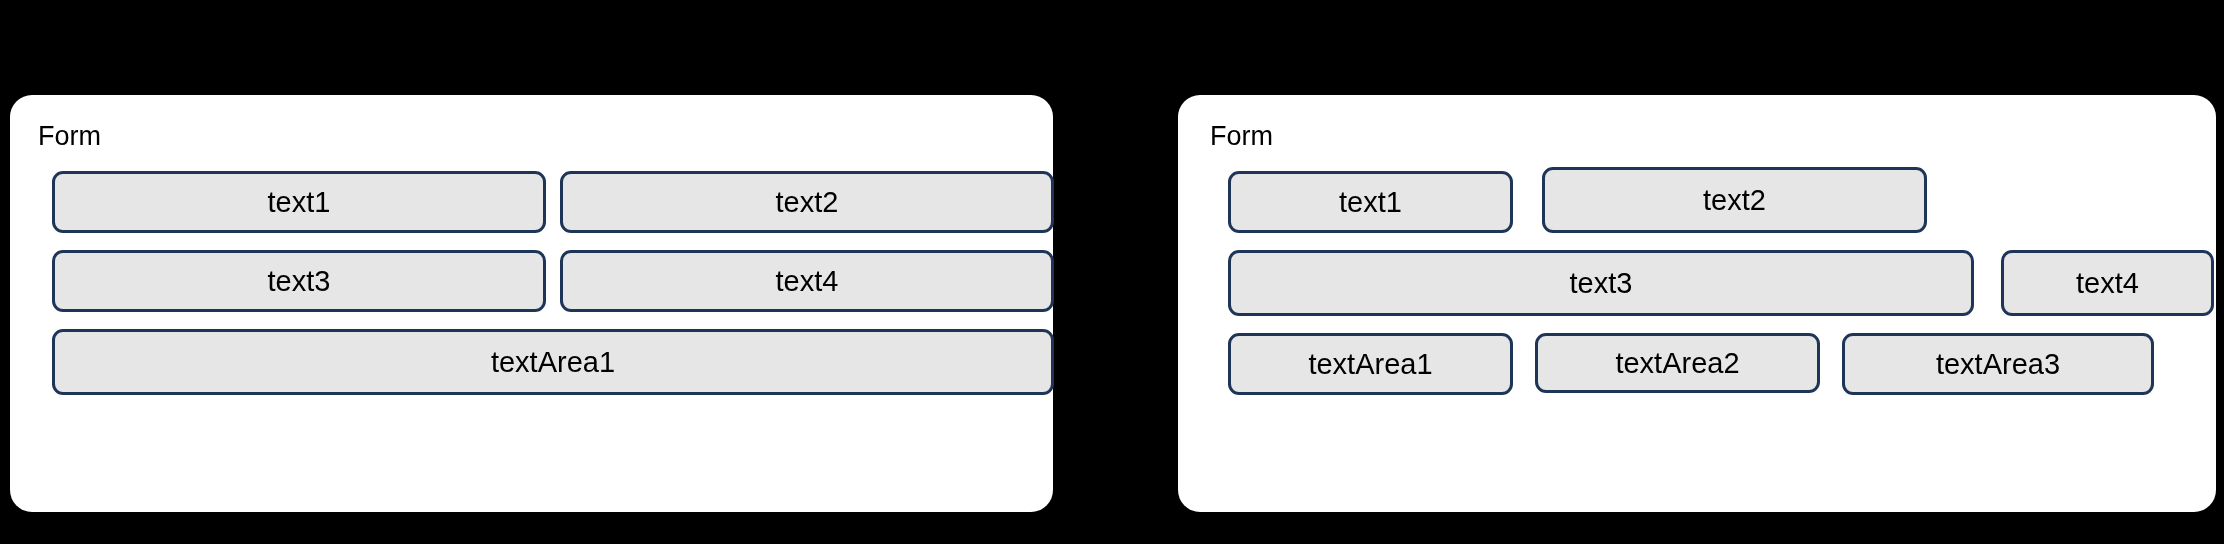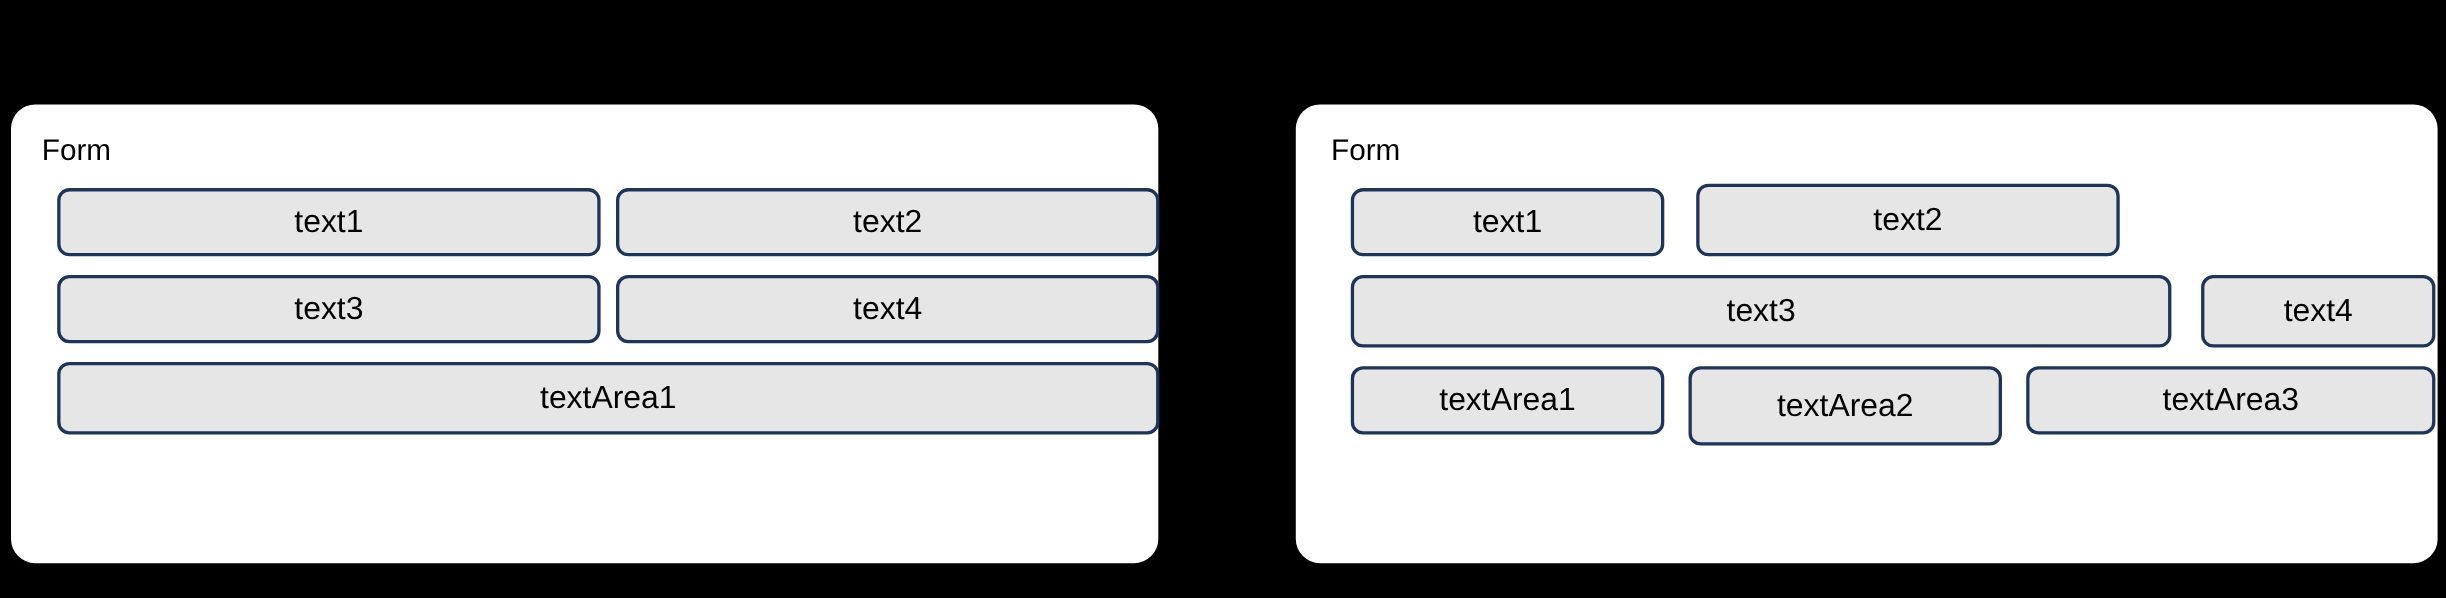--- a/index.html
+++ b/index.html
@@ -85,22 +85,22 @@
     height: 417px;
   }
   #card-right .form-legend { left: 32px; top: 28px; }
 
   
   #r-text1     { left: 30px;  top: 76px;  width: 285px; height: 62px; }
   #r-text2     { left: 344px; top: 72px;  width: 385px; height: 66px; }
   #r-text3     { left: 30px;  top: 155px; width: 746px; height: 66px; }
   #r-text4     { left: 803px; top: 155px; width: 213px; height: 66px; }
   #r-textarea1 { left: 30px;  top: 238px; width: 285px; height: 62px; }
-  #r-textarea2 { left: 337px; top: 238px; width: 285px; height: 72px; }
-  #r-textarea3 { left: 644px; top: 238px; width: 372px; height: 62px; }
+  #r-textarea2 { left: 337px; top: 238px; width: 285px; height: 60px; }
+  #r-textarea3 { left: 644px; top: 238px; width: 312px; height: 62px; }
 </style>
 </head>
 <body>
 
 <div class="canvas">
 
   <div class="form-card" id="card-left">
 
     <div class="form-legend">Form</div>
 

